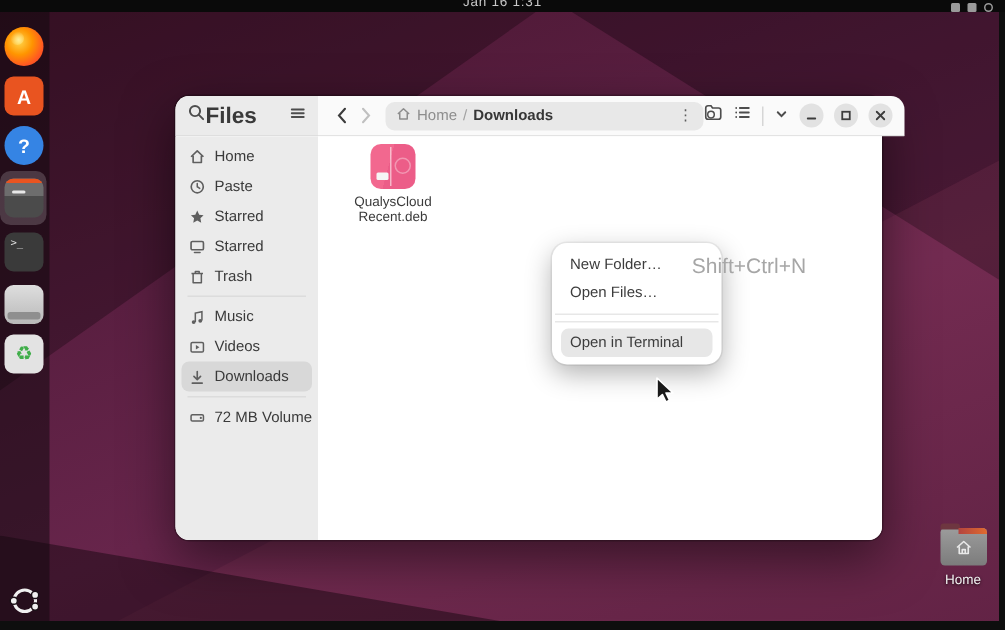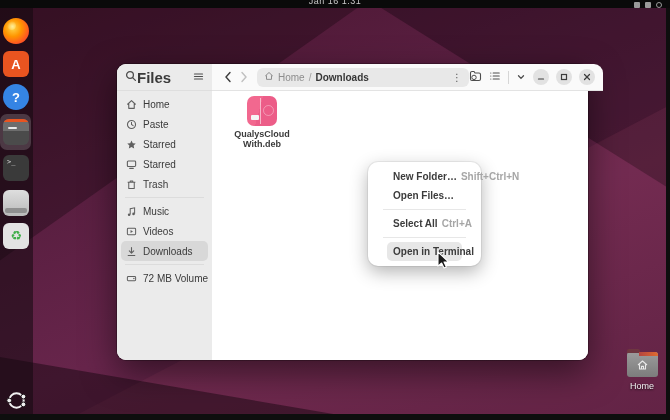--- a/index.html
+++ b/index.html
@@ -75,39 +75,39 @@
     display:flex; align-items:center; justify-content:center; cursor:pointer; }
 
   .body { flex:1; display:flex; min-height:0; }
   .sidebar { width:95px; flex:none; background:#ebebeb; border-radius:0 0 0 9px; padding-top:3px; }
   .side-item { height:20px; margin:0 4px; padding:0 5px; border-radius:5px;
     display:flex; align-items:center; gap:6px; font-size:10px; color:#3a3a3a; cursor:pointer; white-space:nowrap; }
   .side-item.selected { background:#d8d8d8; }
   .side-sep { height:1px; background:#dcdcdc; margin:3px 8px; }
   .side-item svg { flex:none; }
 
-  .content { flex:1; background:#fff; border-radius:0 0 9px 0; position:relative;font-weight:bold; }
+  .content { flex:1; background:#fff; border-radius:0 0 9px 0; position:relative; }
   .file-item { position:absolute; left:18px; top:5px; width:64px; text-align:center; cursor:pointer; }
   .deb-icon { width:30px; height:30px; margin:0 auto; border-radius:7px; position:relative;
     background:linear-gradient(105deg,#f2688f 0 42%, #ec5d88 42% 100%); }
   .deb-icon::before { content:""; position:absolute; left:42%; top:2px; bottom:2px; width:1px; background:rgba(255,255,255,.55); }
   .deb-icon::after { content:""; position:absolute; left:4px; bottom:6px; width:8px; height:5px;
     background:#f5f5f5; border-radius:1px; }
   .deb-emblem { position:absolute; right:3px; top:9px; width:11px; height:11px; border-radius:50%;
     border:1.5px solid rgba(255,255,255,.35); }
   .file-label { margin-top:3px; font-size:9px; line-height:10px; color:#3a3a3a; }
 
   
   .ctx { position:absolute; left:368px; top:162px; width:113px; z-index:20;
-    background:#fff; border-radius:10px; padding:5px 15px;
-    box-shadow:0 6px 18px rgba(0,0,0,.30), 0 0 0 1px rgba(0,0,0,.06);font-weight:bold; }
+    background:#fff; border-radius:10px; padding:5px 2px;
+    box-shadow:0 6px 18px rgba(0,0,0,.30), 0 0 0 1px rgba(0,0,0,.06); }
   .ctx-item { height:19px; margin:0 4px; padding:0 6px; border-radius:5px;
     display:flex; align-items:center; justify-content:space-between;
     font-size:10px; color:#3c3c3c; cursor:pointer; white-space:nowrap; }
-  .ctx-item .sc { font-size:10px; color:#a6a6a6; margin-left:4px; }
+  .ctx-item .sc { font-size:14px; color:#a6a6a6; margin-left:20px; }
   .ctx-item.disabled { color:#b9b9b9; }
   .ctx-item.hover { background:#e7e7e7; }
   .ctx-sep { height:1px; background:#e7e7e7; margin:4px 0; }
 
   
   .desk-home { position:absolute; left:620px; top:352px; width:44px; text-align:center; z-index:3; cursor:pointer; }
   .folder { position:relative; width:31px; height:25px; margin:0 auto; border-radius:3px;
     background:linear-gradient(#9c9c9c,#7c7c7c); }
   .folder::before { content:""; position:absolute; left:0; top:-3px; width:13px; height:4px;
     background:#6e3640; border-radius:2px 2px 0 0; }
@@ -315,40 +315,36 @@
         </div>
       </div>
 
       <div class="content">
         <div class="file-item">
           <div class="deb-icon">
             <span class="deb-emblem"></span>
           </div>
           <div class="file-label">
             <div>QualysCloud</div>
-            <div>With.deb</div>
+            <div>Recent.deb</div>
           </div>
         </div>
       </div>
     </div>
   </div>
 
   <div class="ctx">
     <div class="ctx-item">
       <span>New Folder…</span>
       <span class="sc">Shift+Ctrl+N</span>
     </div>
     <div class="ctx-item">
       <span>Open Files…</span>
     </div>
     <div class="ctx-sep"></div>
-    <div class="ctx-item">
-      <span>Select All</span>
-      <span class="sc">Ctrl+A</span>
-    </div>
     <div class="ctx-sep"></div>
     <div class="ctx-item hover">
       <span>Open in Terminal</span>
     </div>
   </div>
 
   <div class="desk-home">
     <div class="folder">
       <svg width="13" height="12" viewBox="0 0 13 12">
           <path d="M2 6 L6.5 2 L11 6 M3.5 5.4 V10 H9.5 V5.4 M5.5 10 V7.4 H7.5 V10" fill="none" stroke="#e9e9e9" stroke-width="1.1" stroke-linejoin="round"></path>

